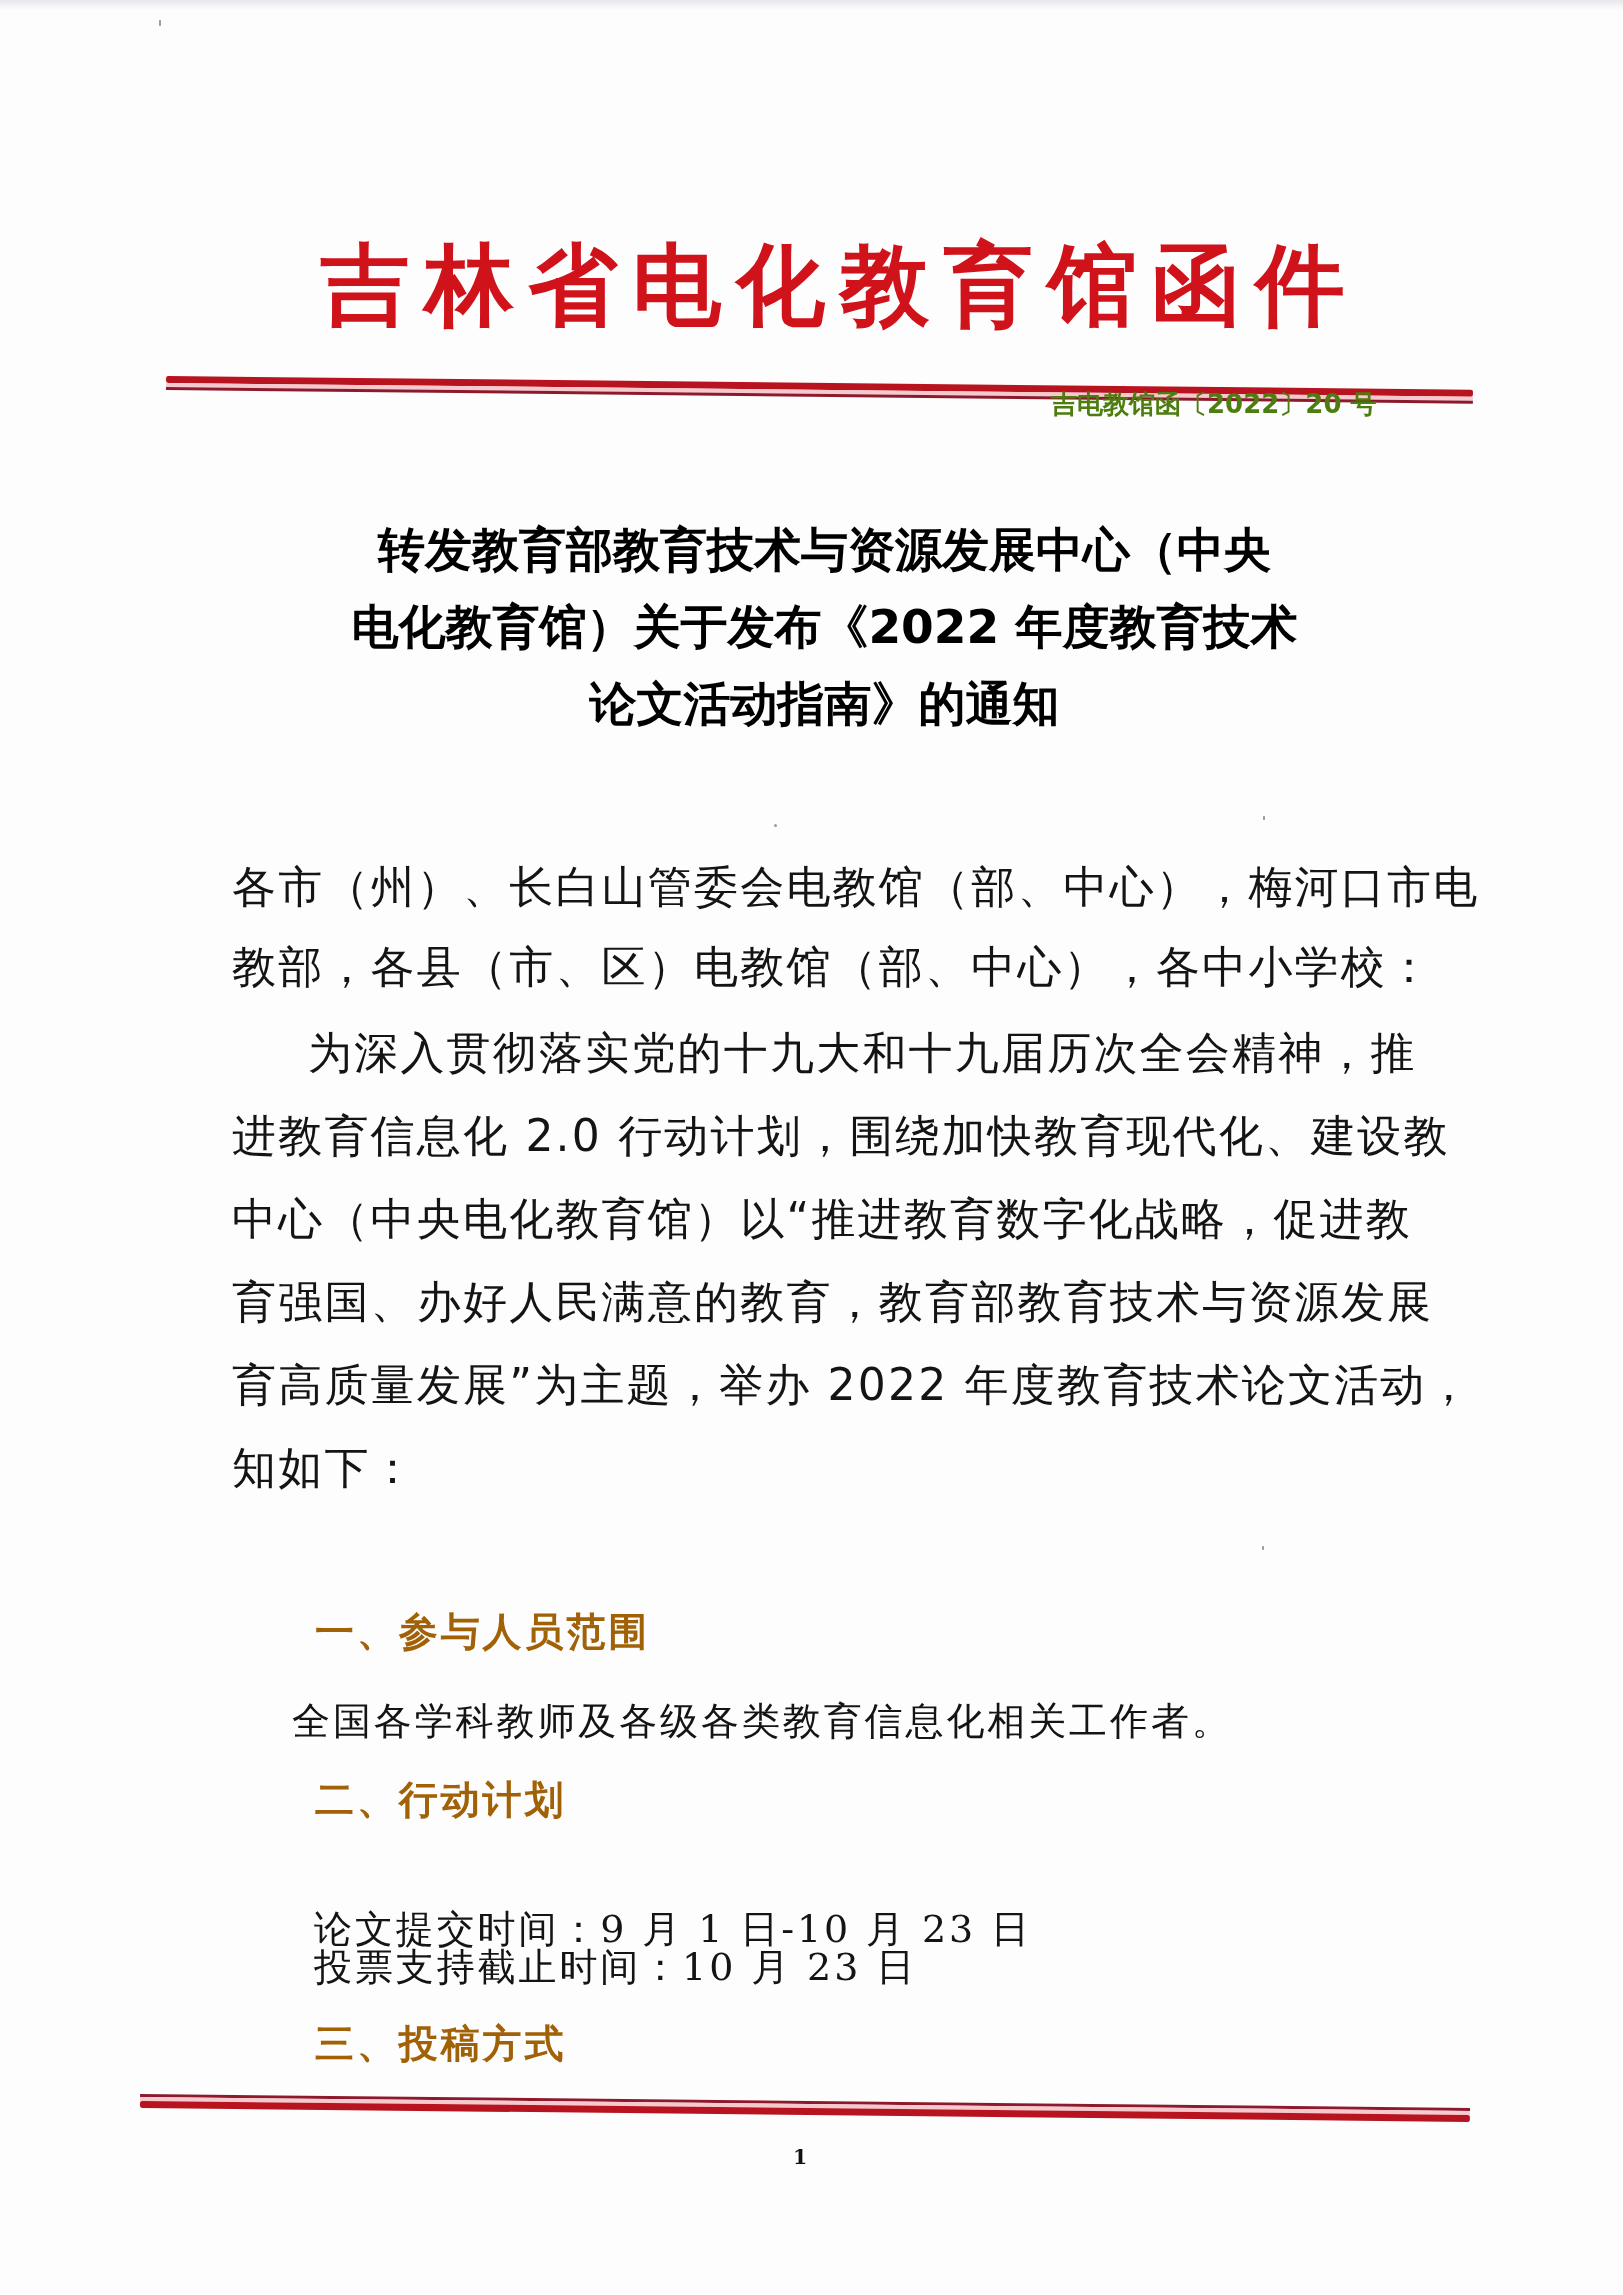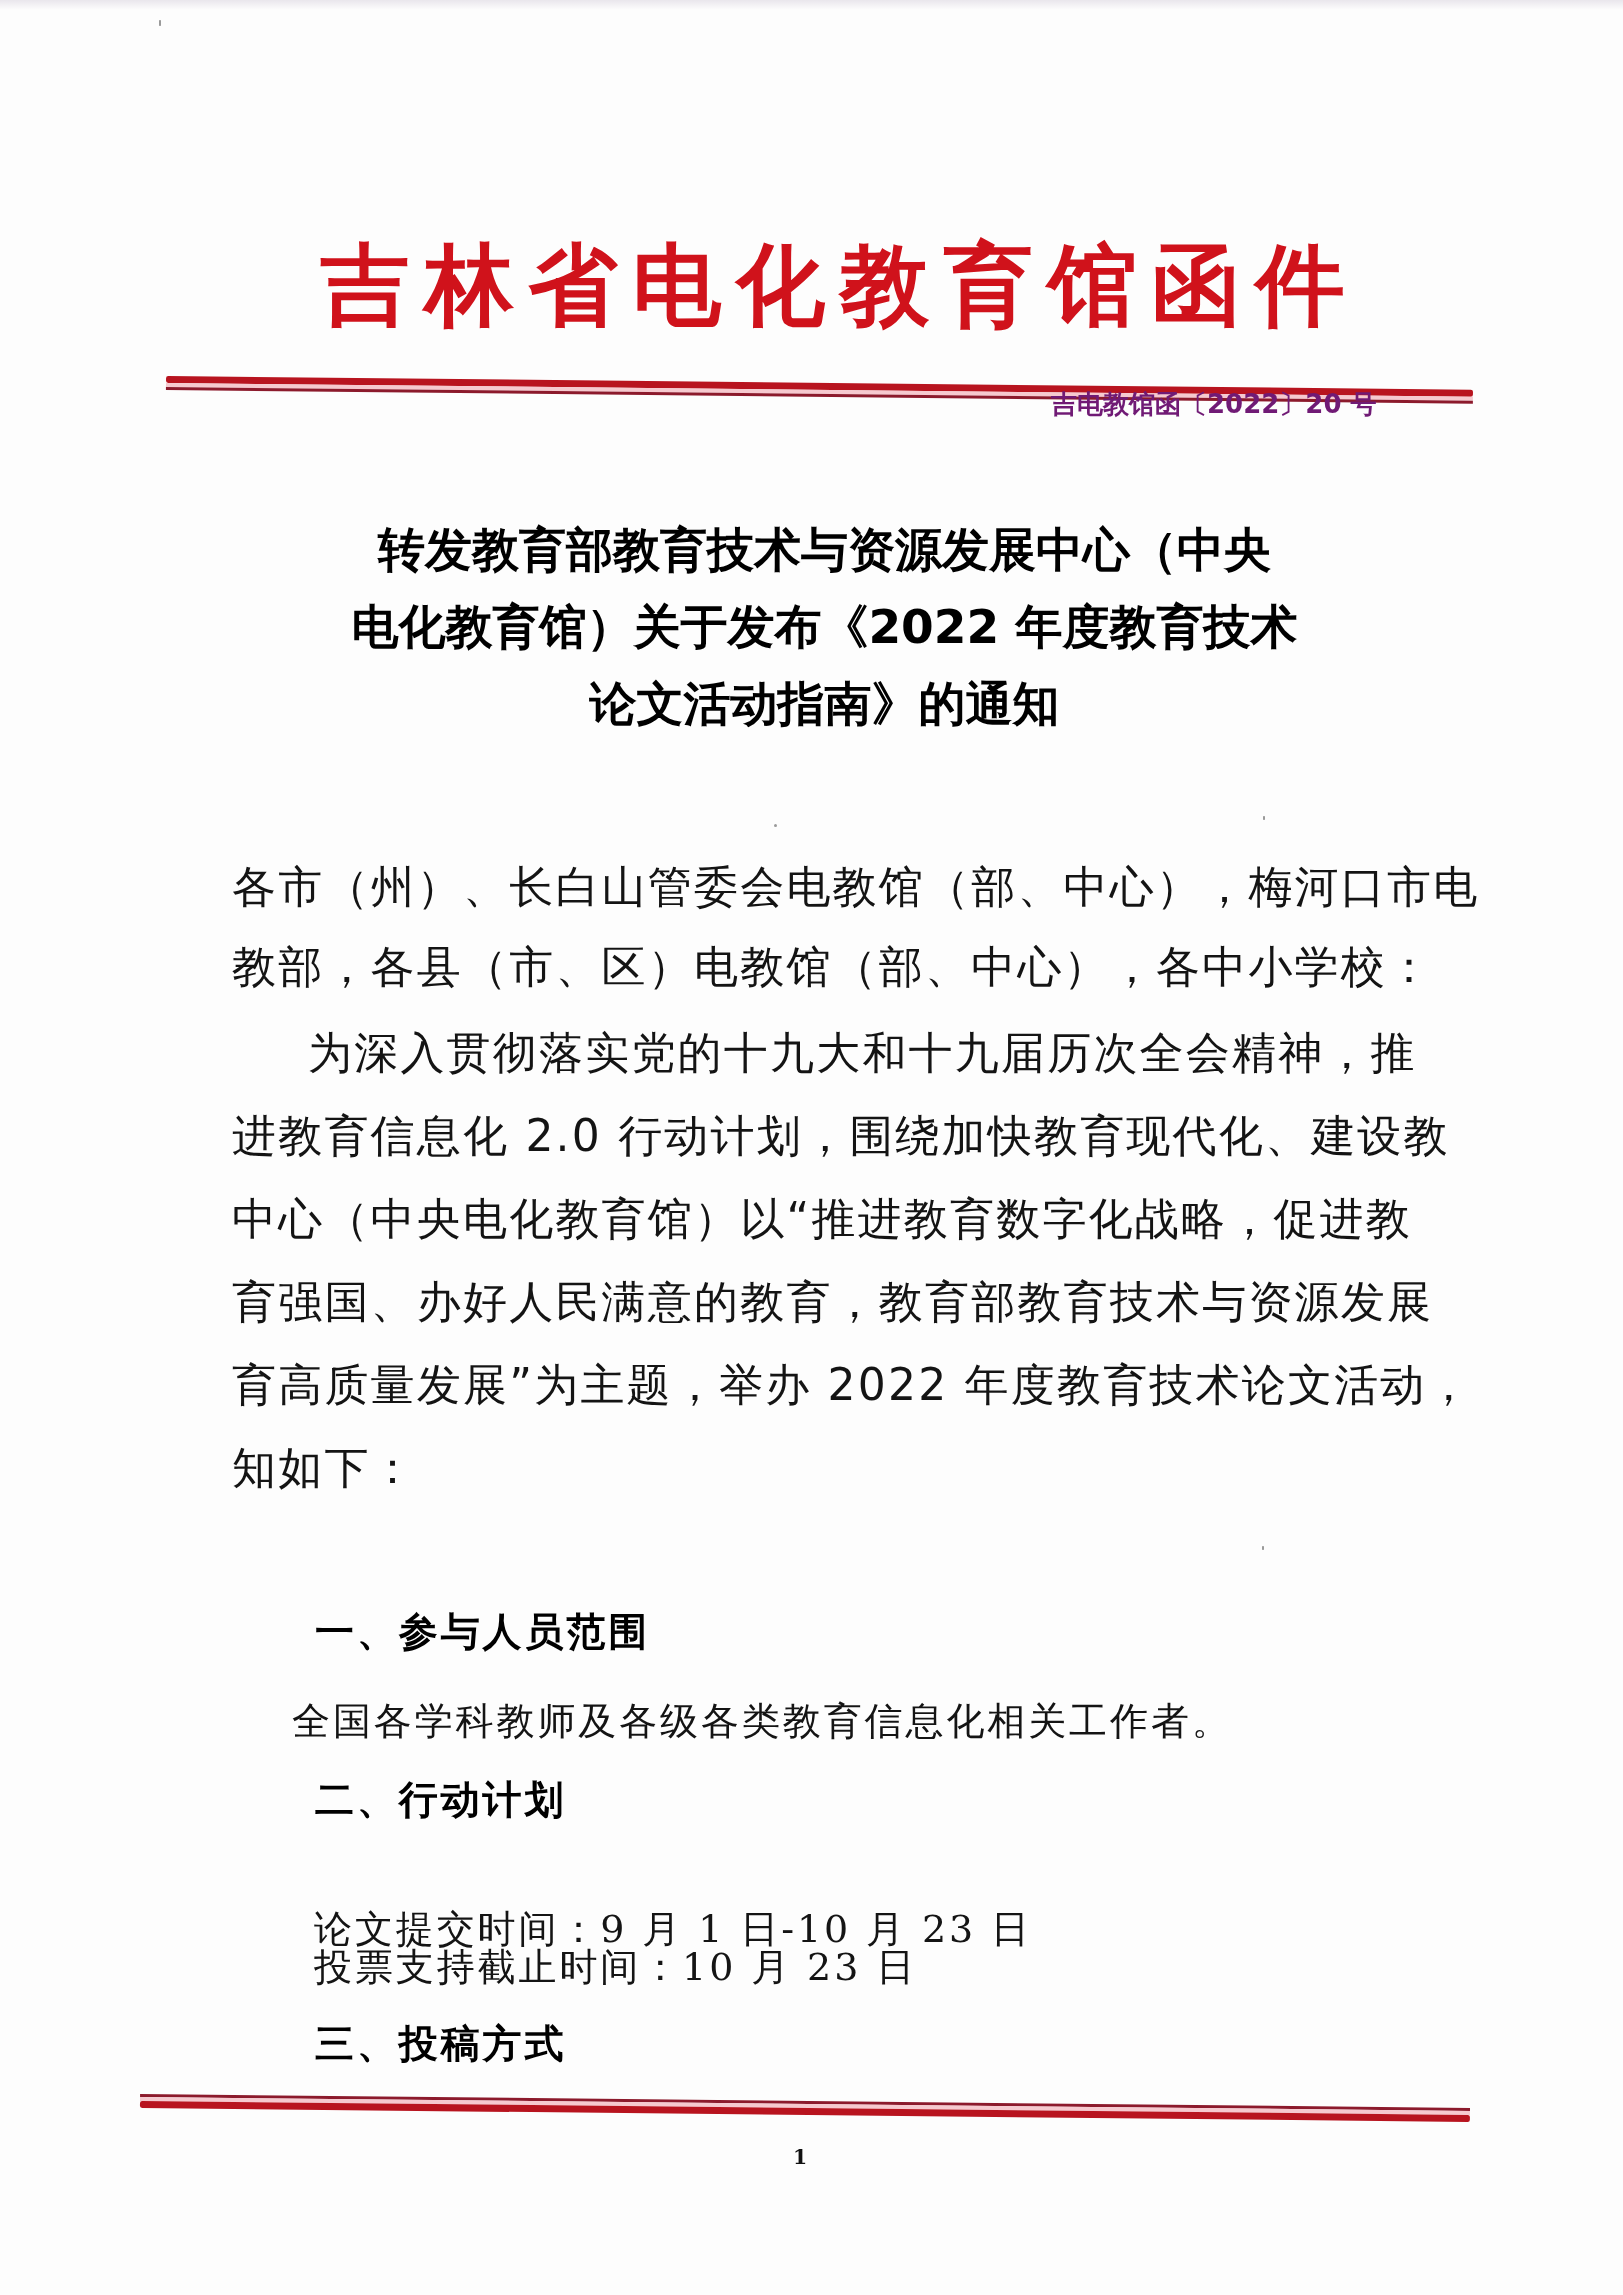--- a/index.html
+++ b/index.html
@@ -78,21 +78,21 @@
       transform: rotate(0.6deg);
     }
     .doc-number {
       position: absolute;
       left: 1051px;
       top: 386px;
       font-family: "DejaVu Sans", "Liberation Sans", sans-serif;
       font-weight: bold;
       font-size: 26px;
       line-height: 37px;
-      color: #701a75;
+      color: #4d7c0f;
       white-space: nowrap;
     }
     
     .subject {
       position: absolute;
       left: 226px;
       top: 511px;
       width: 1197px;
       font-family: "DejaVu Sans", "Liberation Sans", sans-serif;
       font-weight: bold;
@@ -120,21 +120,21 @@
     .para .line { display: block; white-space: nowrap; }
     .para .indent { padding-left: 76px; }
     .p1 { top: 1011px; }
     .section-heading {
       position: absolute;
       left: 315px;
       font-family: "DejaVu Sans", "Liberation Sans", sans-serif;
       font-weight: bold;
       font-size: 39px;
       line-height: 58px;
-      color: #000000;
+      color: #a16207;
       letter-spacing: 2.9px;
       white-space: nowrap;
     }
     .section-line {
       position: absolute;
       left: 292px;
       font-family: "DejaVu Serif", "Liberation Serif", serif;
       font-size: 38px;
       line-height: 58px;
       color: #141414;

